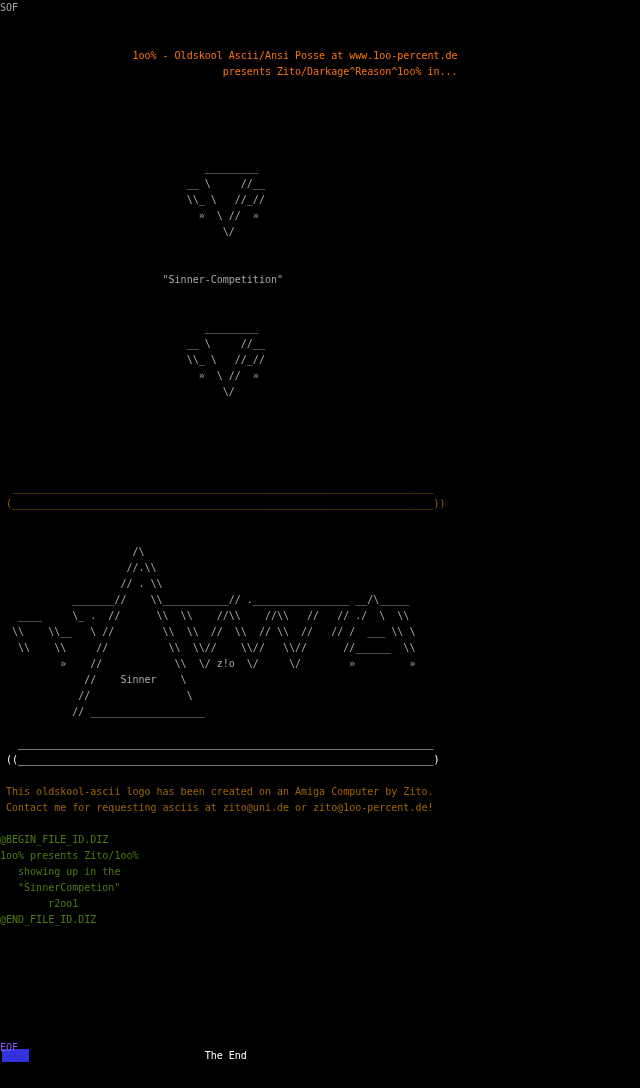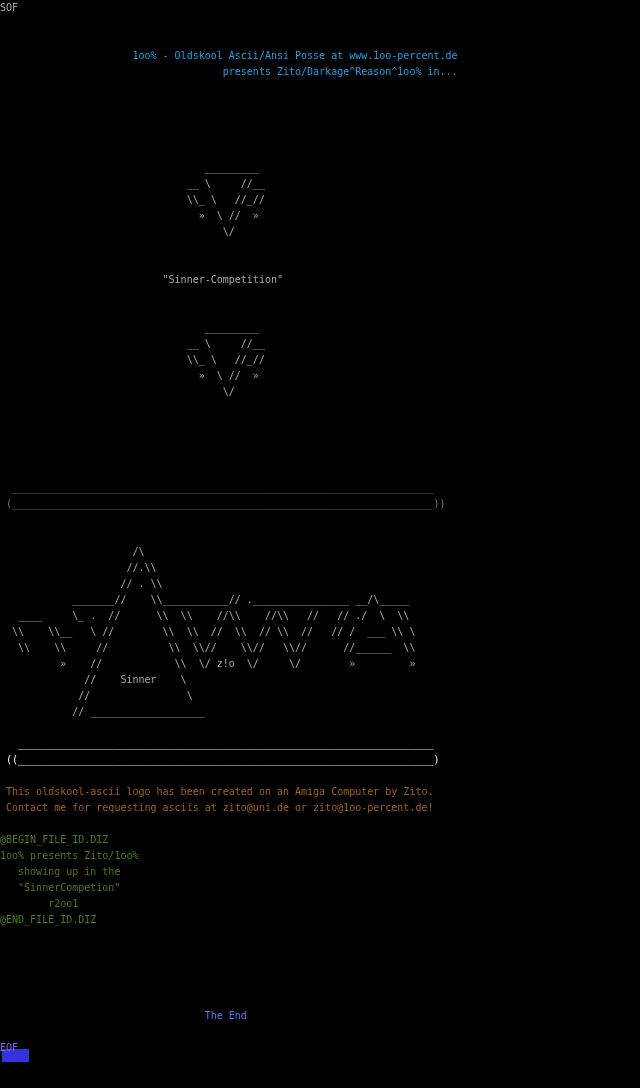--- a/index.html
+++ b/index.html
@@ -9,34 +9,34 @@
     font-family:"DejaVu Sans Mono",monospace;
     font-size:10px;line-height:16px;
     color:#a8a8a8;white-space:pre;
   }
   .blue-block{position:absolute;left:2px;top:1049px;width:27px;height:13px;}
 </style>
 </head>
 <body>
 
 <pre style="top: 0px; color: rgb(168, 168, 168);">SOF</pre>
-<pre style="top: 48px; color: #0ea5e9;">                      1oo% - Oldskool Ascii/Ansi Posse at www.1oo-percent.de
+<pre style="top: 48px; color: #f97316;">                      1oo% - Oldskool Ascii/Ansi Posse at www.1oo-percent.de
                                      presents Zito/Darkage^Reason^1oo% in...</pre>
 <pre style="top: 160px; color: rgb(168, 168, 168);">                                  _________
                                __ \     //__
                                \\_ \   //_//
                                  »  \ //  »
                                      \/</pre>
 <pre style="top: 272px; color: rgb(168, 168, 168);">                           "Sinner-Competition"</pre>
 <pre style="top: 320px; color: rgb(168, 168, 168);">                                  _________
                                __ \     //__
                                \\_ \   //_//
                                  »  \ //  »
                                      \/</pre>
-<pre style="top: 480px; color: #737373;">  ______________________________________________________________________
+<pre style="top: 480px; color: #a16207;">  ______________________________________________________________________
  (______________________________________________________________________))</pre>
 <pre style="top: 544px; color: rgb(168, 168, 168);">                      /\
                      //.\\
                     // . \\
             _______//    \\___________// .________________ __/\_____
    ____     \_ .  //      \\  \\    //\\    //\\   //   // ./  \  \\
   \\    \\__   \ //        \\  \\  //  \\  // \\  //   // /  ___ \\ \
    \\    \\     //          \\  \\//    \\//   \\//      //______  \\
           »    //            \\  \/ z!o  \/     \/        »         »
               //    Sinner    \
@@ -45,15 +45,15 @@
 <pre style="top: 736px; color: #ffffff;">   _____________________________________________________________________
  ((_____________________________________________________________________)</pre>
 <pre style="top: 784px; color: #a16207;"> This oldskool-ascii logo has been created on an Amiga Computer by Zito.
  Contact me for requesting asciis at zito@uni.de or zito@1oo-percent.de!</pre>
 <pre style="top: 832px; color: #4d7c0f;">@BEGIN_FILE_ID.DIZ
 1oo% presents Zito/1oo%
    showing up in the
    "SinnerCompetion"
         r2oo1
 @END_FILE_ID.DIZ</pre>
-<pre style="top: 1008px; color: #3b82f6;">                                  The End</pre>
+<pre style="top: 1048px; color: #ffffff;">                                  The End</pre>
 <div class="blue-block" style="background: rgb(51, 51, 221);"></div>
 <pre style="top: 1040px; color: #8b5cf6;">EOF</pre>
 
 </body></html>

